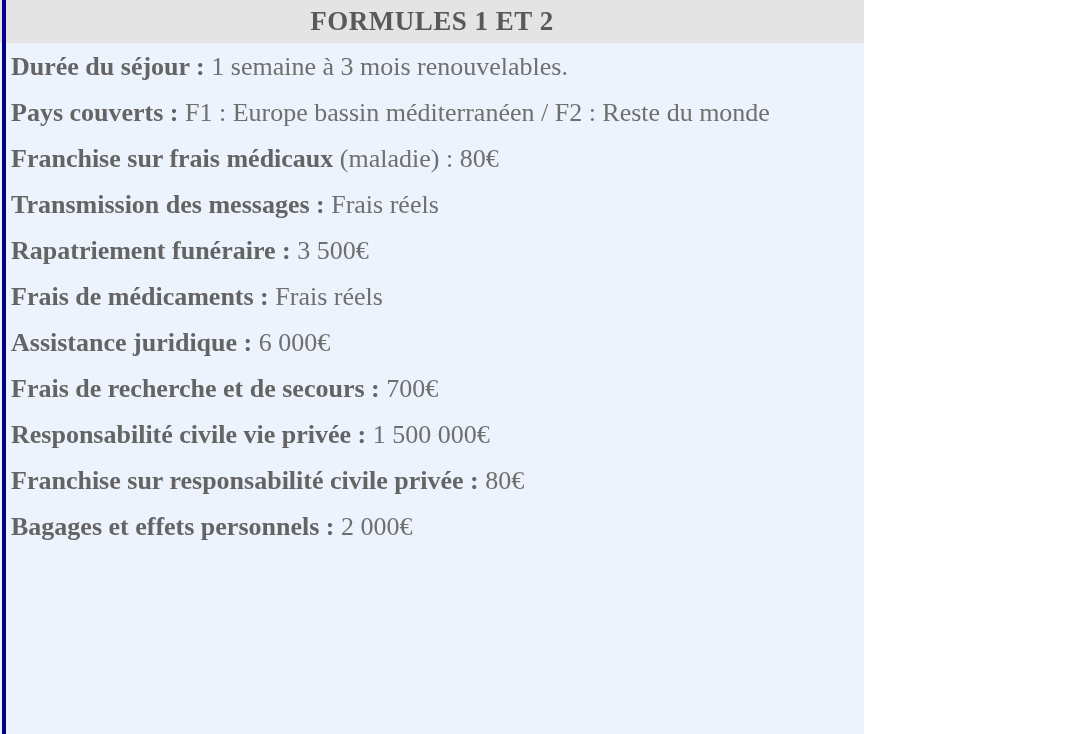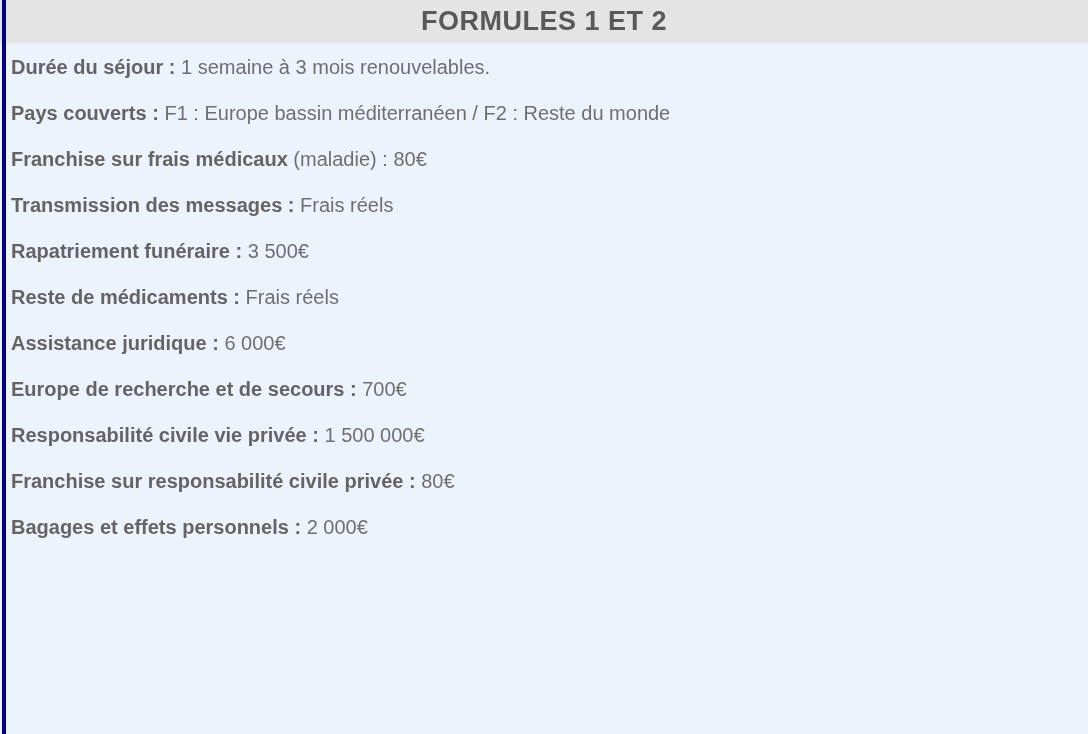--- a/index.html
+++ b/index.html
@@ -2,25 +2,25 @@
 <html lang="fr"><head>
 <meta charset="utf-8">
 <style>
   html, body {
     margin: 0;
     padding: 0;
     background: #ffffff;
   }
   .frame {
     position: relative;
-    width: 1088px;
+    width: 864px;
     height: 734px;
     background: #edf3fd;
     overflow: hidden;
-    font-family: Liberation Sans, sans-serif;
+    font-family: Liberation Serif, serif;
     box-sizing: border-box;
   }
   .left-border {
     position: absolute;
     left: 2px;
     top: 0;
     bottom: 0;
     width: 4px;
     background: #00008b;
     z-index: 2;
@@ -38,21 +38,21 @@
     font-weight: bold;
     color: #595959;
     letter-spacing: 0.5px;
     line-height: 40px;
   }
   .body {
     padding-left: 11px;
     padding-top: 1px;
   }
   .benefit-row {
-    font-size: 20px;
+    font-size: 26px;
     line-height: 46px;
     height: 46px;
     white-space: nowrap;
     color: #6f6f6f;
   }
   .benefit-label {
     font-weight: bold;
     color: #646464;
   }
   .benefit-value {
@@ -88,29 +88,29 @@
 
     <div class="benefit-row">
       <span class="benefit-label">Transmission des messages :</span><span class="benefit-value"> Frais réels</span>
     </div>
 
     <div class="benefit-row">
       <span class="benefit-label">Rapatriement funéraire :</span><span class="benefit-value"> 3 500€</span>
     </div>
 
     <div class="benefit-row">
-      <span class="benefit-label">Reste de médicaments :</span><span class="benefit-value"> Frais réels</span>
+      <span class="benefit-label">Frais de médicaments :</span><span class="benefit-value"> Frais réels</span>
     </div>
 
     <div class="benefit-row">
       <span class="benefit-label">Assistance juridique :</span><span class="benefit-value"> 6 000€</span>
     </div>
 
     <div class="benefit-row">
-      <span class="benefit-label">Europe de recherche et de secours :</span><span class="benefit-value"> 700€</span>
+      <span class="benefit-label">Frais de recherche et de secours :</span><span class="benefit-value"> 700€</span>
     </div>
 
     <div class="benefit-row">
       <span class="benefit-label">Responsabilité civile vie privée :</span><span class="benefit-value"> 1 500 000€</span>
     </div>
 
     <div class="benefit-row">
       <span class="benefit-label">Franchise sur responsabilité civile privée :</span><span class="benefit-value"> 80€</span>
     </div>
 

